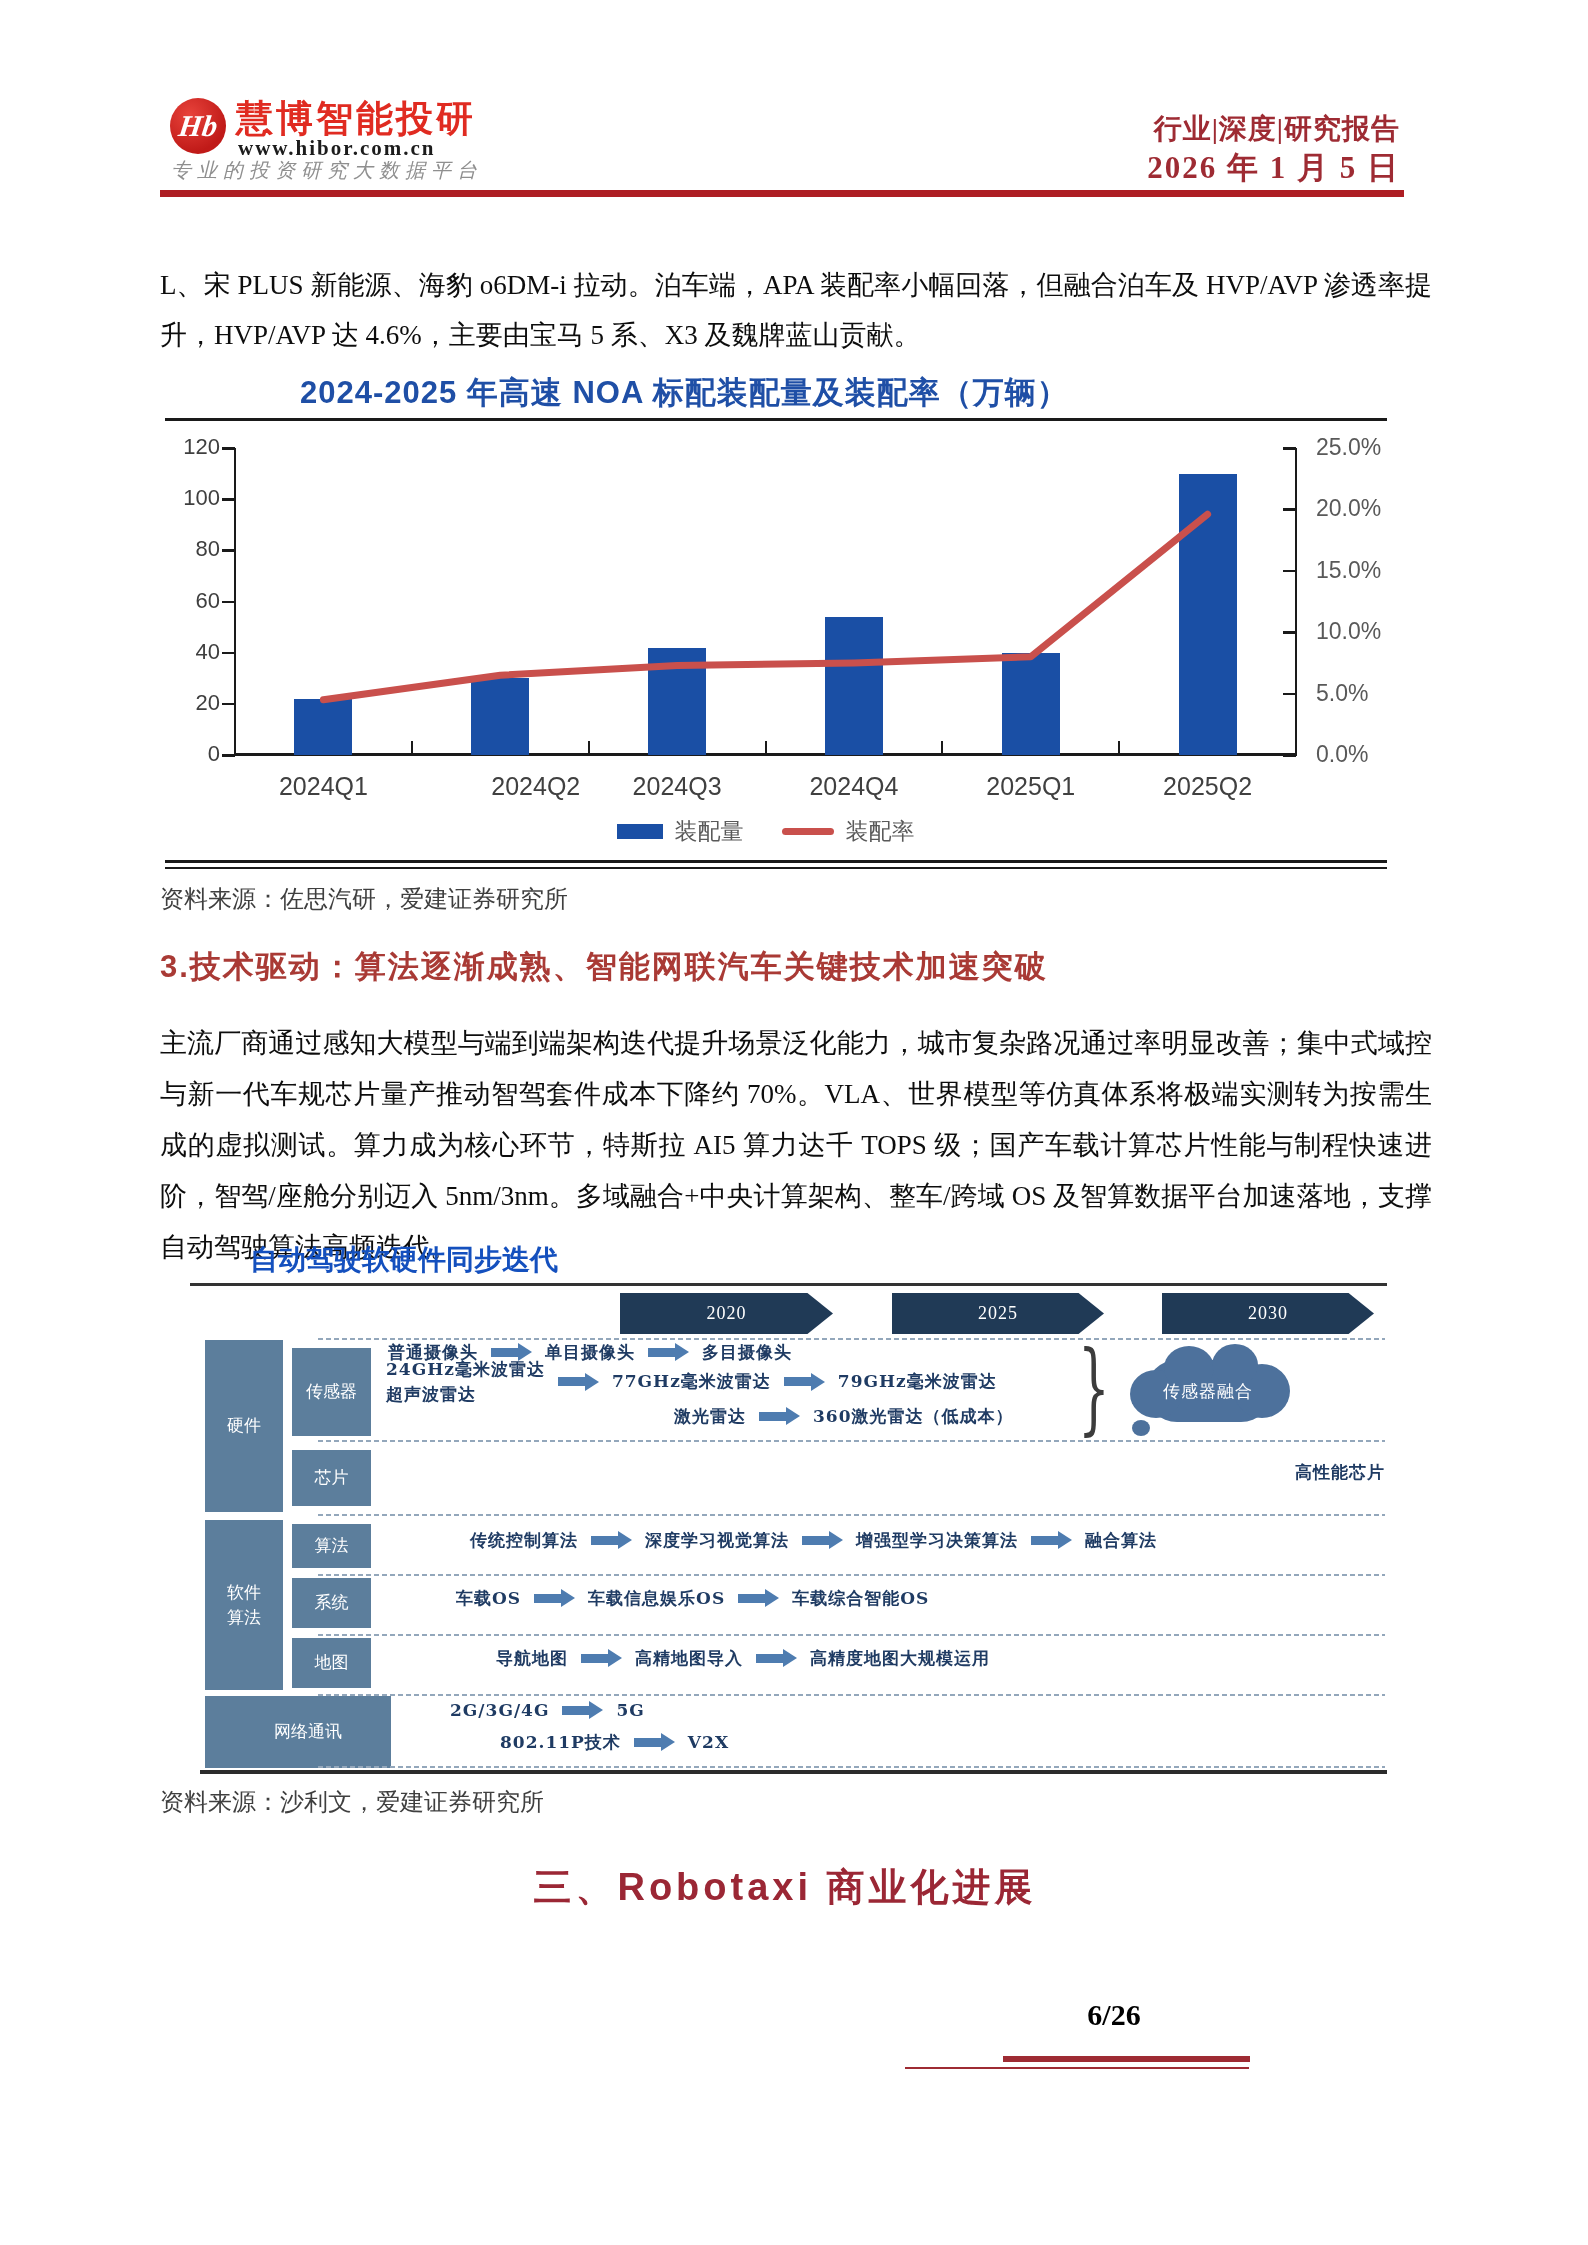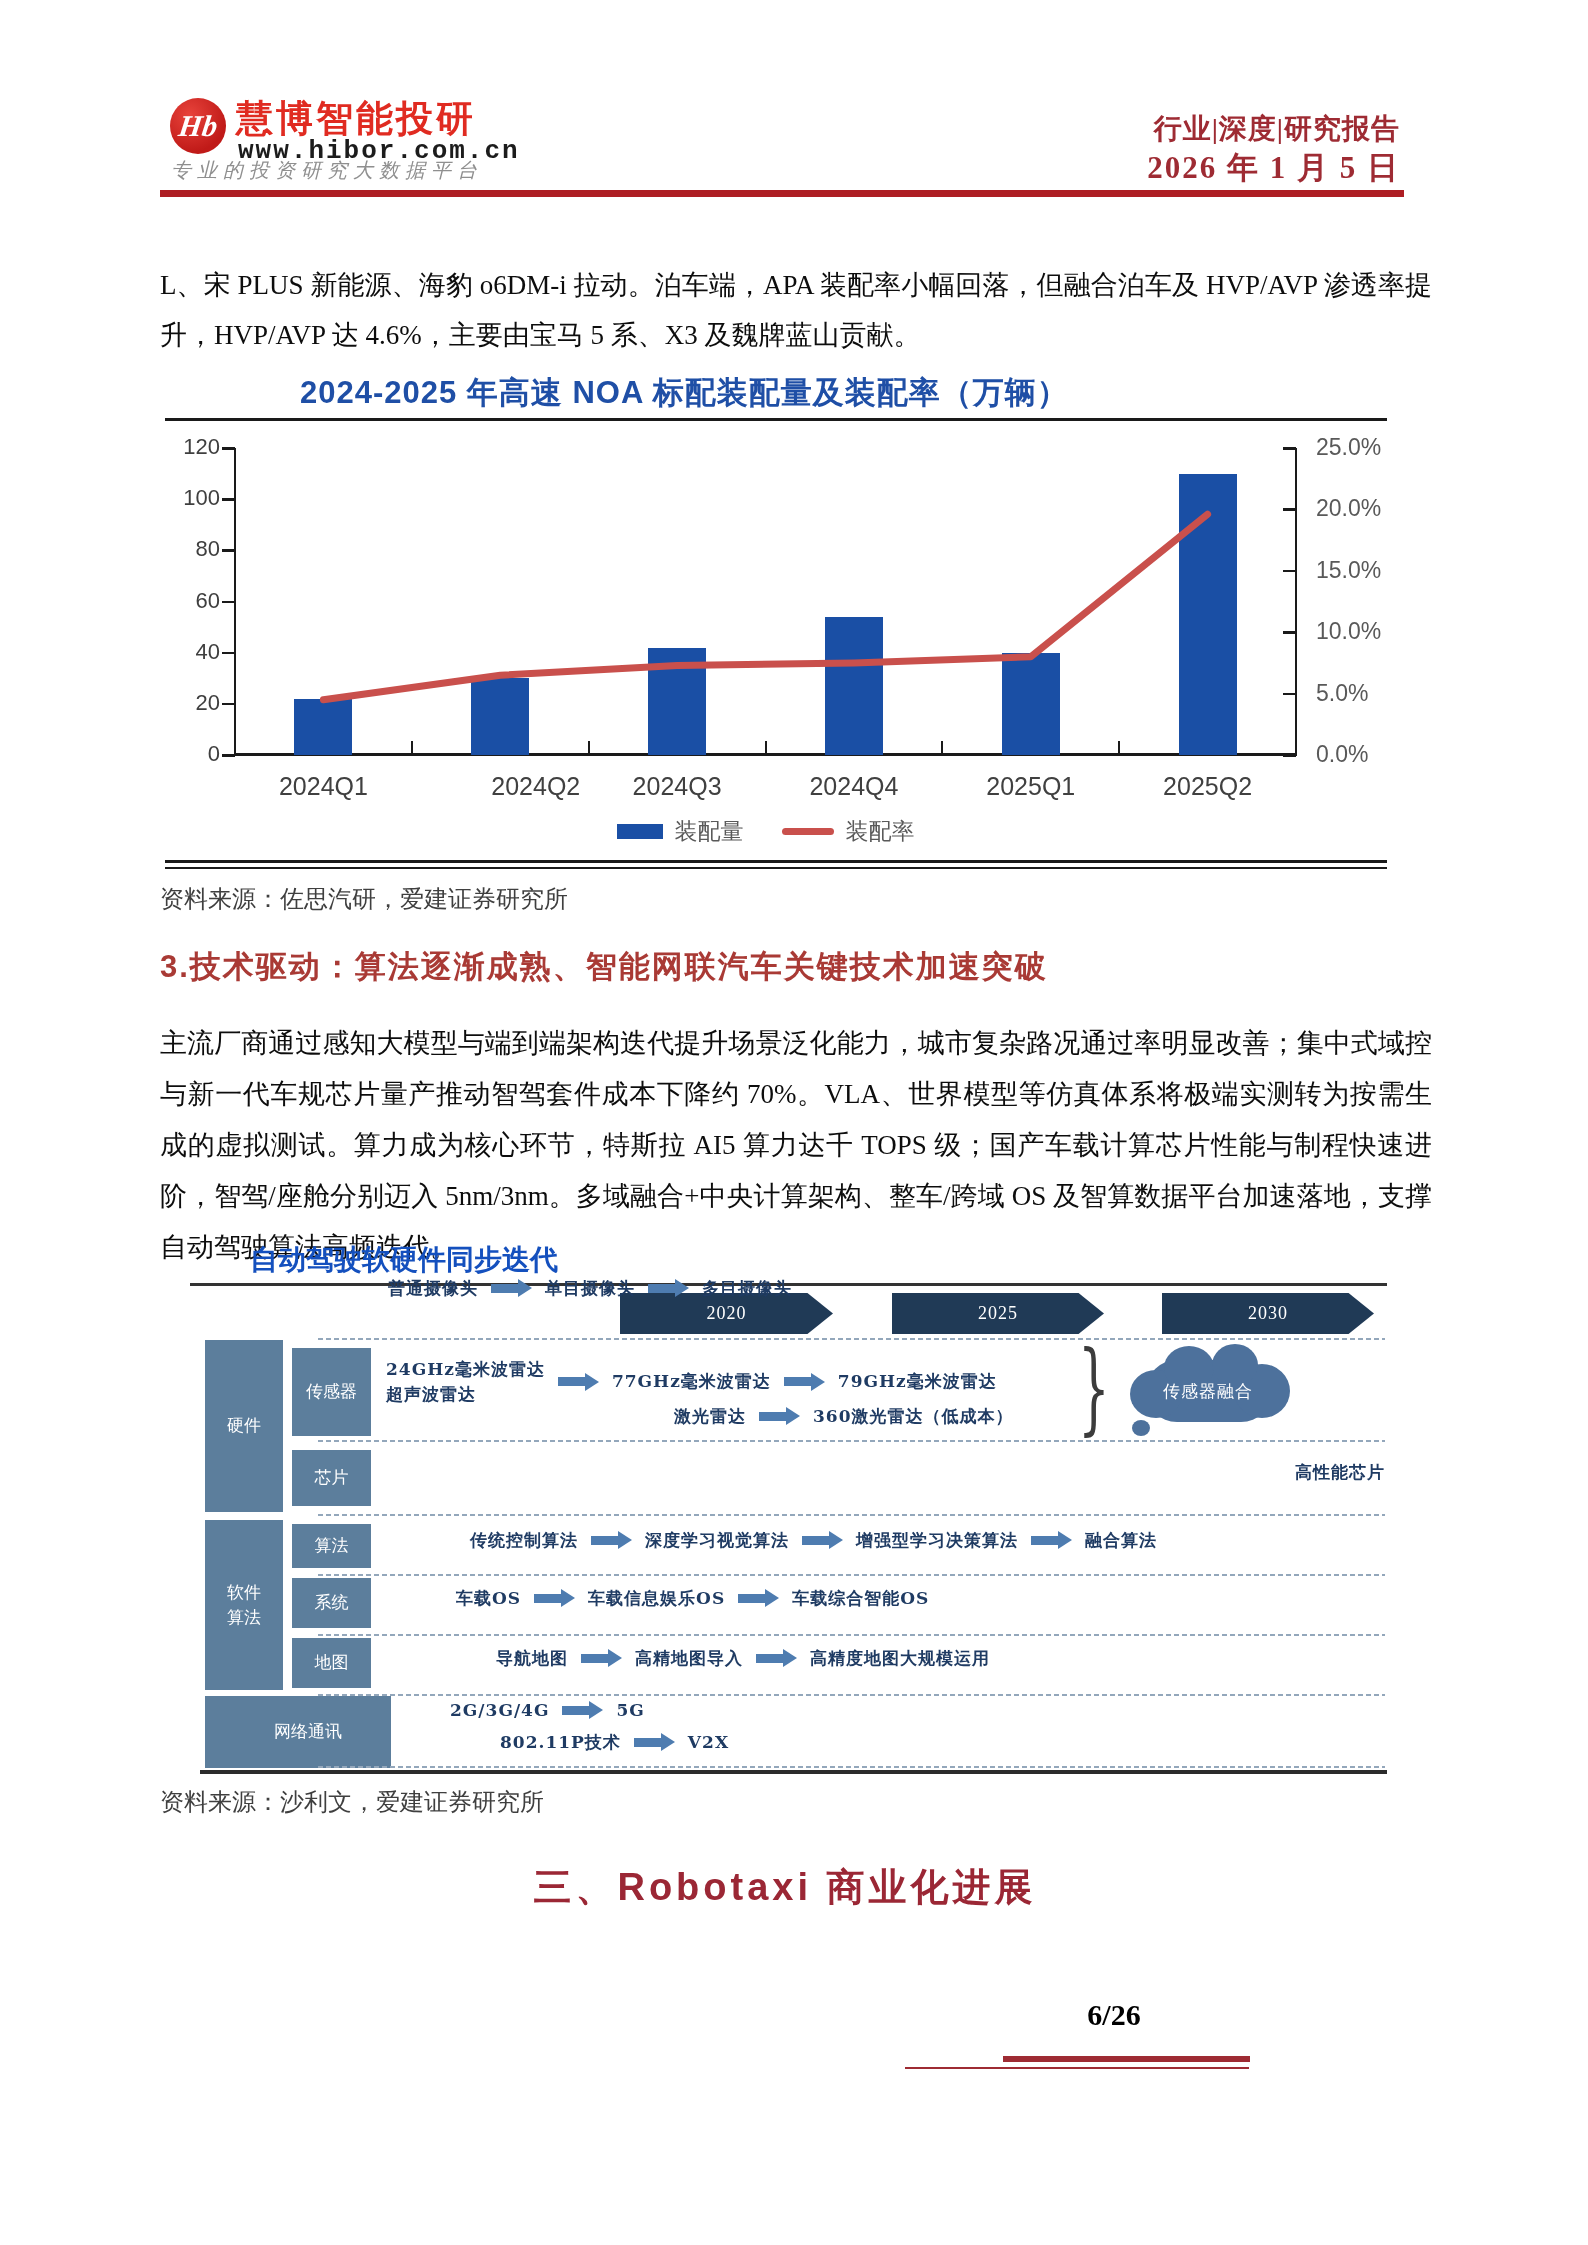--- a/index.html
+++ b/index.html
@@ -7,22 +7,22 @@
         font-family:"Liberation Serif","DejaVu Serif",serif;color:#111;}
   .abs{position:absolute;}
   
   .logo-circle{left:170px;top:98px;width:56px;height:56px;border-radius:50%;
     background:radial-gradient(circle at 35% 30%,#e8433b,#c01a18 70%);
     display:flex;align-items:center;justify-content:center;}
   .logo-mono{color:#fff;font-style:italic;font-weight:bold;font-size:30px;
     font-family:"Liberation Serif",serif;transform:skewX(-8deg);}
   .brand{left:236px;top:94px;font-family:"Liberation Sans","DejaVu Sans",sans-serif;
     font-weight:bold;font-size:37px;color:#e02b21;letter-spacing:3px;}
-  .site{left:238px;top:136px;font-family:Liberation Mono, monospace;font-weight:bold;
-    font-size:26px;color:#1c1c1c;letter-spacing:2px;}
+  .site{left:238px;top:136px;font-family:Liberation Serif, serif;font-weight:bold;
+    font-size:21px;color:#1c1c1c;letter-spacing:2px;}
   .tagline{left:171px;top:157px;font-style:italic;font-size:20px;color:#8f8f8f;
     letter-spacing:6px;font-family:"DejaVu Serif",serif;}
   .report-type{left:900px;top:110px;width:500px;text-align:right;font-size:28px;
     color:#9e2b33;font-weight:600;letter-spacing:1px;}
   .report-date{left:900px;top:147px;width:500px;text-align:right;font-size:31px;
     color:#9e2b33;font-weight:bold;letter-spacing:2px;}
   .header-rule{left:160px;top:190px;width:1244px;height:7px;background:#ae1e24;}
   
   .para{width:1272px;font-size:27px;line-height:50px;text-align:justify;color:#0d0d0d;}
   #para1{left:160px;top:260px;}
@@ -185,21 +185,21 @@
       <div class="dbox abs" style="left: 292px; top: 1578px; width: 79px; height: 50px;">系统</div>
       <div class="dbox abs" style="left: 292px; top: 1638px; width: 79px; height: 50px;">地图</div>
       <div class="dbox abs" style="left: 205px; top: 1696px; width: 166px; height: 72px; padding-left: 20px;">网络通讯</div>
       <div class="dash abs" style="left: 318px; top: 1338px; width: 1067px;"></div>
       <div class="dash abs" style="left: 318px; top: 1440px; width: 1067px;"></div>
       <div class="dash abs" style="left: 318px; top: 1514px; width: 1067px;"></div>
       <div class="dash abs" style="left: 318px; top: 1574px; width: 1067px;"></div>
       <div class="dash abs" style="left: 318px; top: 1634px; width: 1067px;"></div>
       <div class="dash abs" style="left: 318px; top: 1694px; width: 1067px;"></div>
       <div class="dash abs" style="left: 318px; top: 1766px; width: 1067px;"></div>
-      <div class="flow abs" style="left: 388px; top: 1276px;">
+      <div class="flow abs" style="left: 388px; top: 1340px;">
         <span class="flow-item">普通摄像头</span>
         <div class="farrow abs" style="position: static;">
           <span class="fshaft"></span>
           <span class="fhead"></span>
         </div>
         <span class="flow-item">单目摄像头</span>
         <div class="farrow abs" style="position: static;">
           <span class="fshaft"></span>
           <span class="fhead"></span>
         </div>

